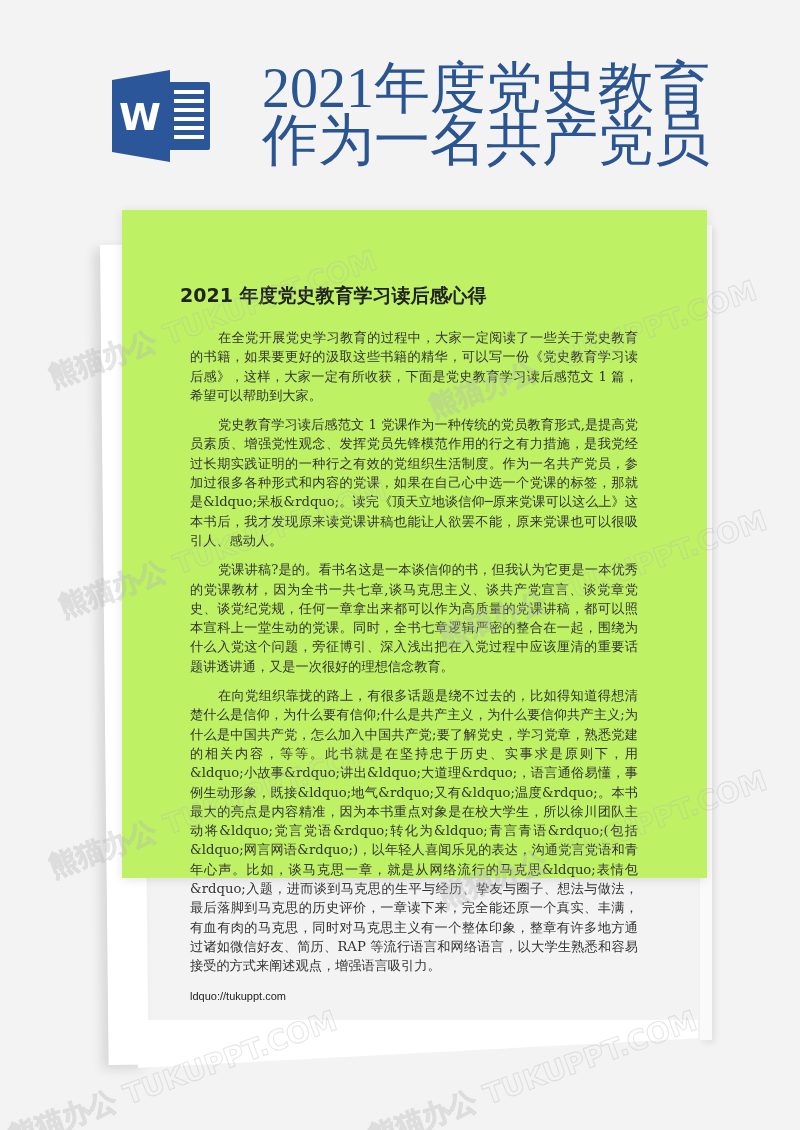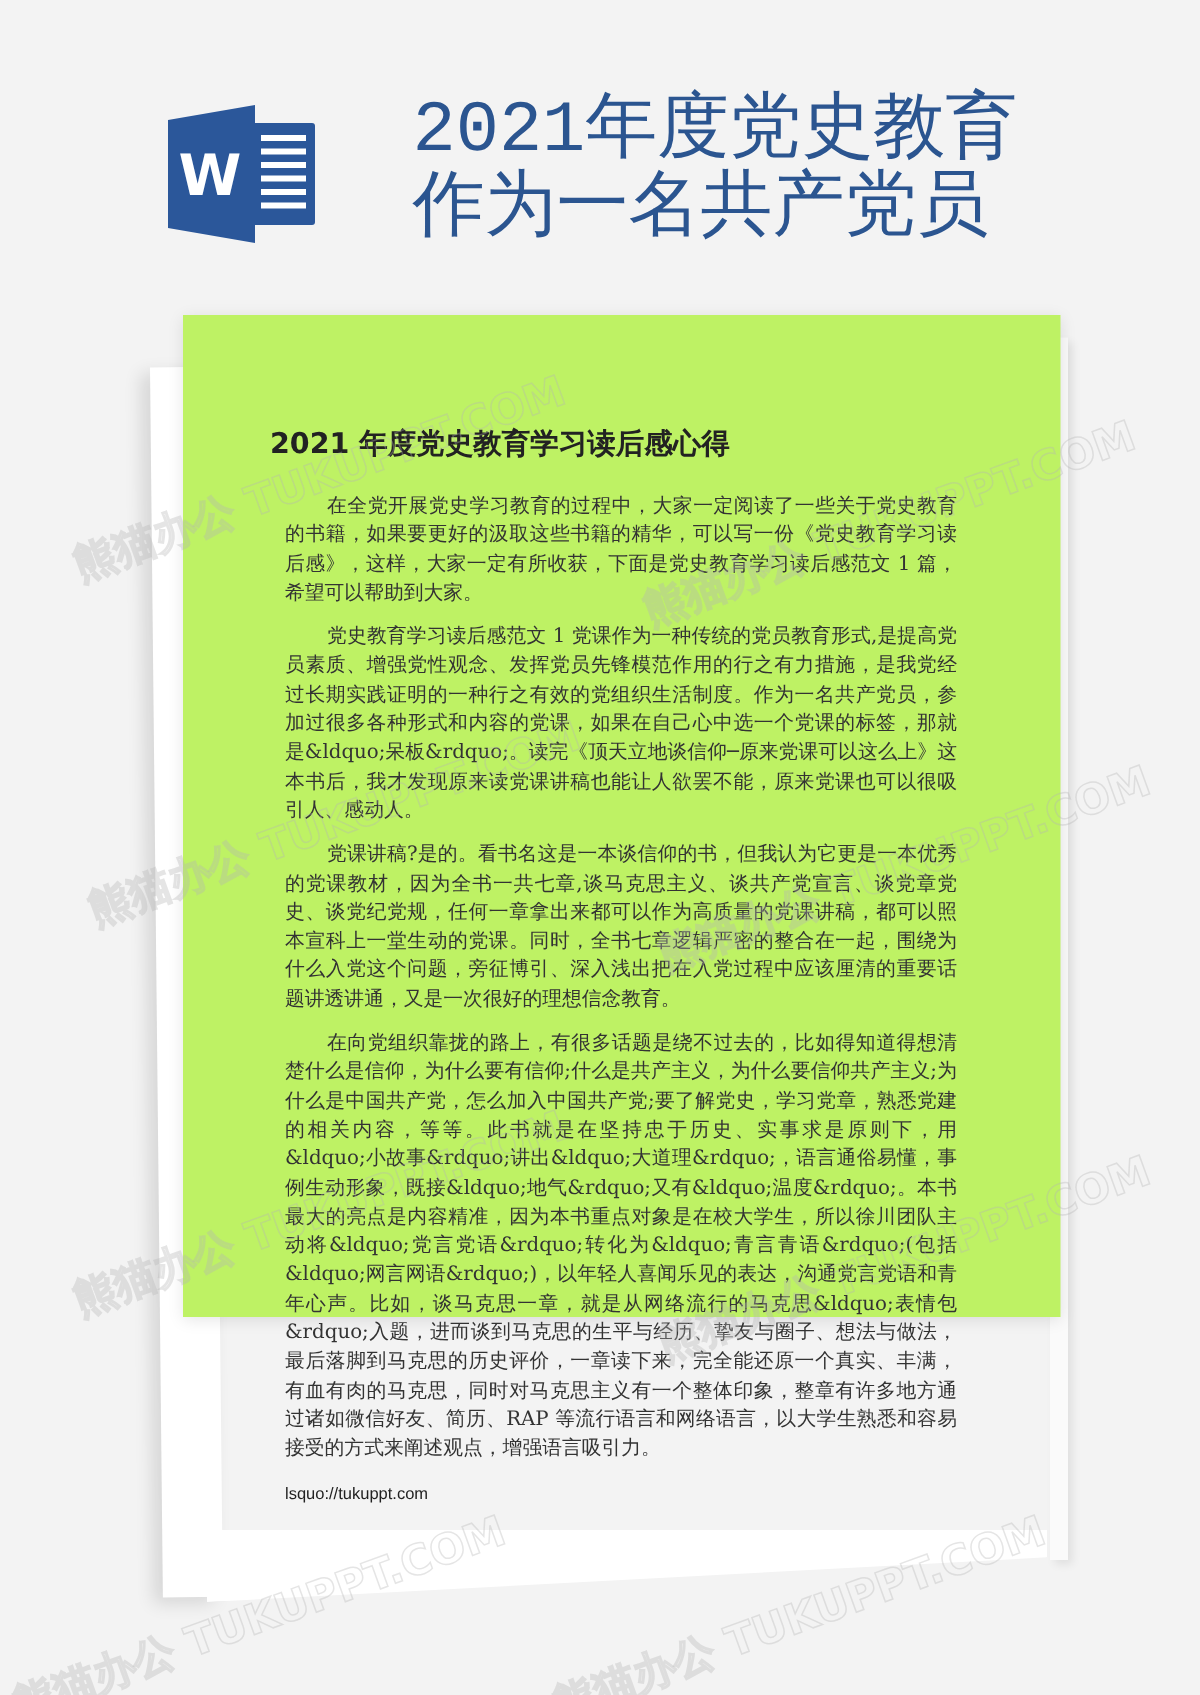--- a/index.html
+++ b/index.html
@@ -4,23 +4,23 @@
   <style>
     html, body { margin: 0; padding: 0; }
     body {
       width: 800px; height: 1130px; overflow: hidden; position: relative;
       background: #f3f3f3;
       font-family: "DejaVu Serif", "Liberation Serif", serif;
     }
     .header { position: absolute; left: 0; top: 0; width: 800px; height: 200px; }
     .word-icon { position: absolute; left: 112px; top: 70px; width: 100px; height: 92px; }
     .cover-title {
-      position: absolute; left: 275px; top: 62px;
-      font-family: Liberation Mono, monospace;
-      font-size: 48px; line-height: 52px; color: #2b5590; letter-spacing: 0px;
+      position: absolute; left: 262px; top: 62px;
+      font-family: Liberation Serif, serif;
+      font-size: 56px; line-height: 52px; color: #2b5590; letter-spacing: 0px;
     }
     .cover-title div { white-space: nowrap; }
 
     .back-page-left {
       position: absolute; left: 100px; top: 245px; width: 40px; height: 820px;
       background: #fff; box-shadow: -6px 4px 12px rgba(0,0,0,0.12);
       transform: rotate(-0.6deg); transform-origin: top left;
     }
     .back-page-bottom {
       position: absolute; left: 138px; top: 1020px; width: 560px; height: 48px;
@@ -88,21 +88,21 @@
 <div class="back-page-bottom"></div>
 
 <div class="page">
   <div class="doc-title">2021 年度党史教育学习读后感心得</div>
   <div class="doc-body">
     <p>在全党开展党史学习教育的过程中，大家一定阅读了一些关于党史教育的书籍，如果要更好的汲取这些书籍的精华，可以写一份《党史教育学习读后感》，这样，大家一定有所收获，下面是党史教育学习读后感范文 1 篇，希望可以帮助到大家。</p>
     <p>党史教育学习读后感范文 1 党课作为一种传统的党员教育形式,是提高党员素质、增强党性观念、发挥党员先锋模范作用的行之有力措施，是我党经过长期实践证明的一种行之有效的党组织生活制度。作为一名共产党员，参加过很多各种形式和内容的党课，如果在自己心中选一个党课的标签，那就是&amp;ldquo;呆板&amp;rdquo;。读完《顶天立地谈信仰─原来党课可以这么上》这本书后，我才发现原来读党课讲稿也能让人欲罢不能，原来党课也可以很吸引人、感动人。</p>
     <p>党课讲稿?是的。看书名这是一本谈信仰的书，但我认为它更是一本优秀的党课教材，因为全书一共七章,谈马克思主义、谈共产党宣言、谈党章党史、谈党纪党规，任何一章拿出来都可以作为高质量的党课讲稿，都可以照本宣科上一堂生动的党课。同时，全书七章逻辑严密的整合在一起，围绕为什么入党这个问题，旁征博引、深入浅出把在入党过程中应该厘清的重要话题讲透讲通，又是一次很好的理想信念教育。</p>
     <p>在向党组织靠拢的路上，有很多话题是绕不过去的，比如得知道得想清楚什么是信仰，为什么要有信仰;什么是共产主义，为什么要信仰共产主义;为什么是中国共产党，怎么加入中国共产党;要了解党史，学习党章，熟悉党建的相关内容，等等。此书就是在坚持忠于历史、实事求是原则下，用&amp;ldquo;小故事&amp;rdquo;讲出&amp;ldquo;大道理&amp;rdquo;，语言通俗易懂，事例生动形象，既接&amp;ldquo;地气&amp;rdquo;又有&amp;ldquo;温度&amp;rdquo;。本书最大的亮点是内容精准，因为本书重点对象是在校大学生，所以徐川团队主动将&amp;ldquo;党言党语&amp;rdquo;转化为&amp;ldquo;青言青语&amp;rdquo;(包括&amp;ldquo;网言网语&amp;rdquo;)，以年轻人喜闻乐见的表达，沟通党言党语和青年心声。比如，谈马克思一章，就是从网络流行的马克思&amp;ldquo;表情包&amp;rdquo;入题，进而谈到马克思的生平与经历、挚友与圈子、想法与做法，最后落脚到马克思的历史评价，一章读下来，完全能还原一个真实、丰满，有血有肉的马克思，同时对马克思主义有一个整体印象，整章有许多地方通过诸如微信好友、简历、RAP 等流行语言和网络语言，以大学生熟悉和容易接受的方式来阐述观点，增强语言吸引力。</p>
   </div>
-  <div class="footer-url">lsquo://tukuppt.com</div>
+  <div class="footer-url">ldquo://tukuppt.com</div>
 </div>
 
 <div class="watermark" style="left:40px; top:300px;">熊猫办公 TUKUPPT.COM</div>
 <div class="watermark" style="left:420px; top:330px;">熊猫办公 TUKUPPT.COM</div>
 <div class="watermark" style="left:50px; top:530px;">熊猫办公 TUKUPPT.COM</div>
 <div class="watermark" style="left:430px; top:560px;">熊猫办公 TUKUPPT.COM</div>
 <div class="watermark" style="left:40px; top:790px;">熊猫办公 TUKUPPT.COM</div>
 <div class="watermark" style="left:430px; top:820px;">熊猫办公 TUKUPPT.COM</div>
 <div class="watermark" style="left:0px; top:1060px;">熊猫办公 TUKUPPT.COM</div>
 <div class="watermark" style="left:360px; top:1060px;">熊猫办公 TUKUPPT.COM</div>

